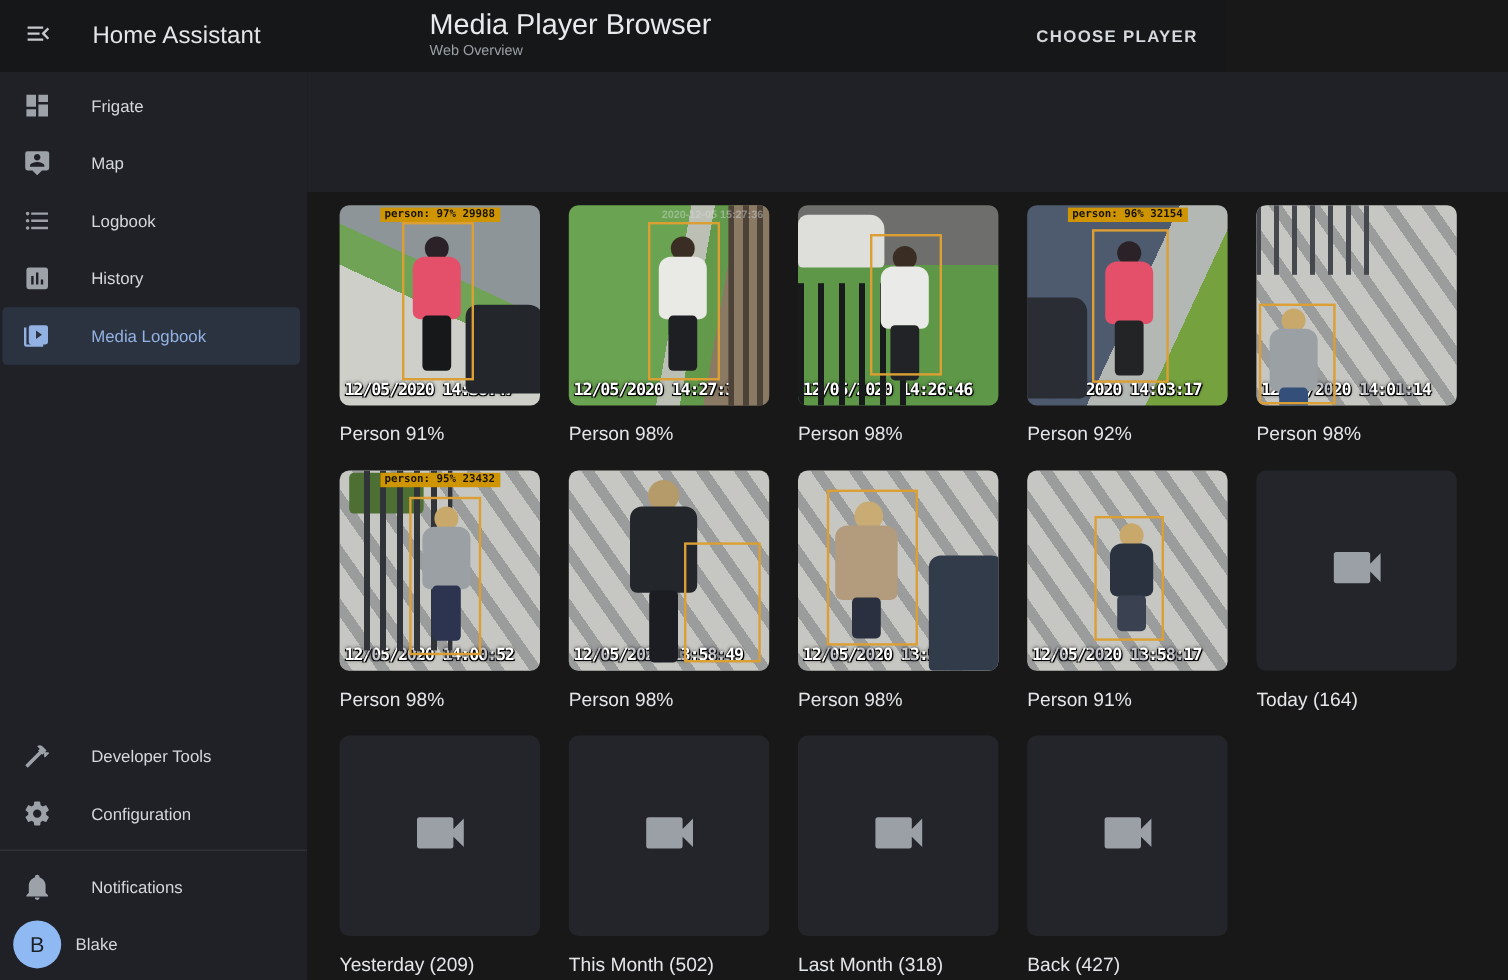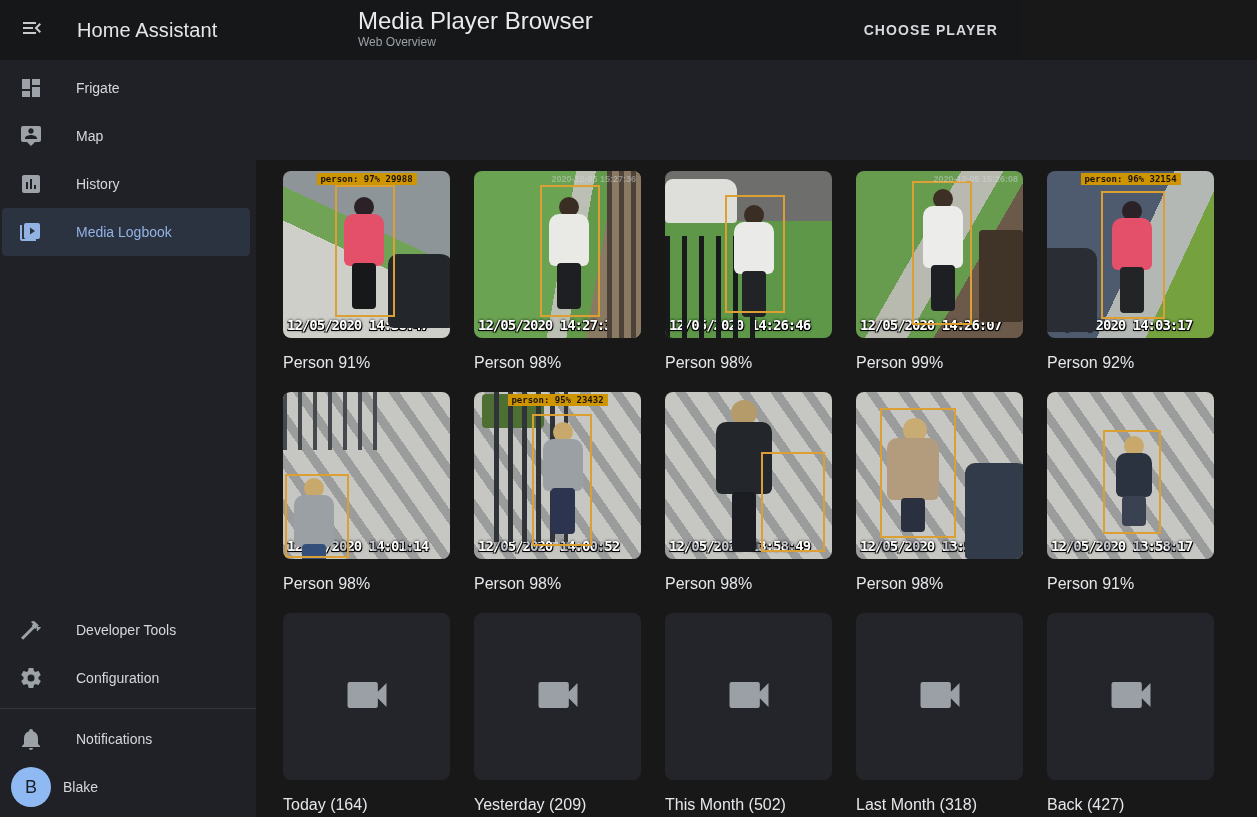--- a/index.html
+++ b/index.html
@@ -148,20 +148,26 @@
       <span class="nav-label">Frigate</span>
     </div>
     <div class="nav-item">
       <span class="nav-icon"><svg viewBox="0 0 24 24">
             <path d="M20,2H4A2,2 0 0,0 2,4V16A2,2 0 0,0 4,18H8L12,22L16,18H20A2,2 0 0,0 22,16V4A2,2 0 0,0 20,2M12,4.3C13.5,4.3 14.7,5.5 14.7,7C14.7,8.5 13.5,9.7 12,9.7C10.5,9.7 9.3,8.5 9.3,7C9.3,5.5 10.5,4.3 12,4.3M18,15H6V14.1C6,12.1 10,11 12,11C14,11 18,12.1 18,14.1V15Z"></path>
           </svg></span>
       <span class="nav-label">Map</span>
     </div>
     <div class="nav-item">
       <span class="nav-icon"><svg viewBox="0 0 24 24">
+            <path d="M7,5H21V7H7V5M7,13V11H21V13H7M4,4.5A1.5,1.5 0 0,1 5.5,6A1.5,1.5 0 0,1 4,7.5A1.5,1.5 0 0,1 2.5,6A1.5,1.5 0 0,1 4,4.5M4,10.5A1.5,1.5 0 0,1 5.5,12A1.5,1.5 0 0,1 4,13.5A1.5,1.5 0 0,1 2.5,12A1.5,1.5 0 0,1 4,10.5M7,19V17H21V19H7M4,16.5A1.5,1.5 0 0,1 5.5,18A1.5,1.5 0 0,1 4,19.5A1.5,1.5 0 0,1 2.5,18A1.5,1.5 0 0,1 4,16.5Z"></path>
+          </svg></span>
+      <span class="nav-label">Logbook</span>
+    </div>
+    <div class="nav-item">
+      <span class="nav-icon"><svg viewBox="0 0 24 24">
             <path d="M19,3H5C3.89,3 3,3.9 3,5V19A2,2 0 0,0 5,21H19A2,2 0 0,0 21,19V5C21,3.89 20.1,3 19,3M17,17H15V13H17V17M13,17H11V7H13V17M9,17H7V10H9V17Z"></path>
           </svg></span>
       <span class="nav-label">History</span>
     </div>
     <div class="nav-item selected">
       <span class="nav-icon"><svg viewBox="0 0 24 24">
             <path d="M19,3H7A2,2 0 0,0 5,5V17A2,2 0 0,0 7,19H19A2,2 0 0,0 21,17V5A2,2 0 0,0 19,3M11,14.5V7.5L16,11L11,14.5M3,5H1V19A2,2 0 0,0 3,21H17V19H3V5Z"></path>
           </svg></span>
       <span class="nav-label">Media Logbook</span>
     </div>
@@ -246,34 +252,20 @@
         <div class="fig">
             <div class="head"></div>
             <div class="torso"></div>
             <div class="legs"></div>
           </div>
         <div class="stamp">12/05/2020 14:26:46</div>
       </div>
       <div class="card-label">Person 98%</div>
     </div>
 
-    <div class="card">
-      <div class="thumb s4">
-        <div class="wm">2020-12-05 15:26:08</div>
-        <div class="prop"></div>
-        <div class="bbox"></div>
-        <div class="fig">
-            <div class="head"></div>
-            <div class="torso"></div>
-            <div class="legs"></div>
-          </div>
-        <div class="stamp">12/05/2020 14:26:07</div>
-      </div>
-      <div class="card-label">Person 99%</div>
-    </div>
 
     <div class="card">
       <div class="thumb s5">
         <div class="chip">person: 96% 32154</div>
         <div class="prop"></div>
         <div class="bbox"></div>
         <div class="fig">
             <div class="head"></div>
             <div class="torso"></div>
             <div class="legs"></div>

